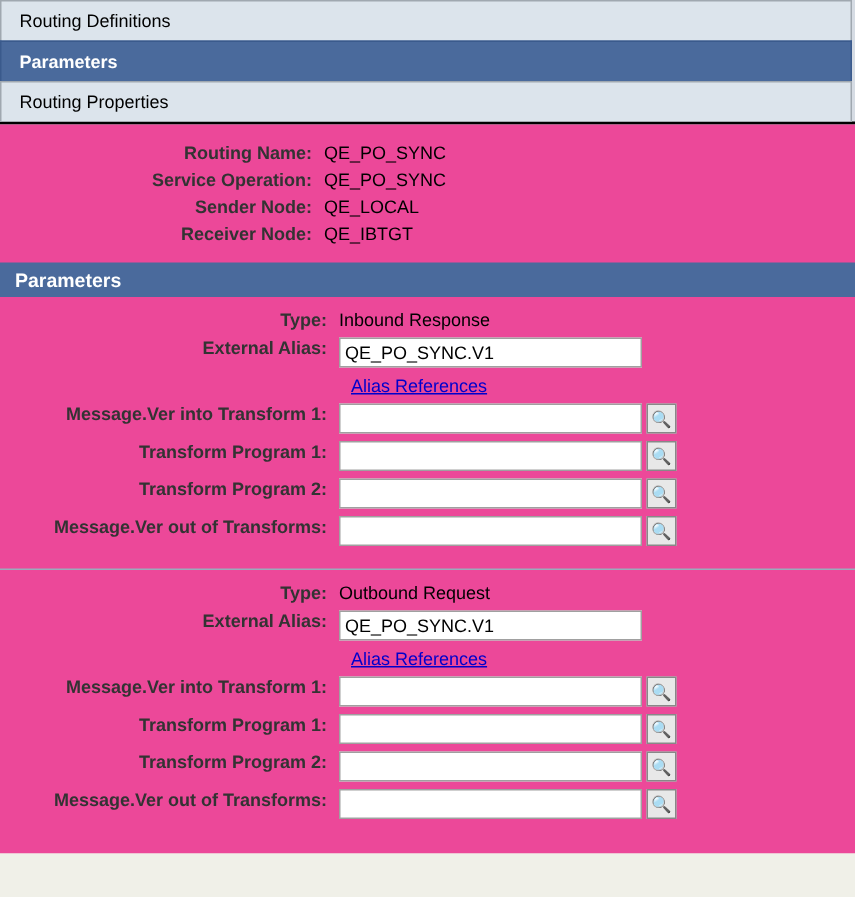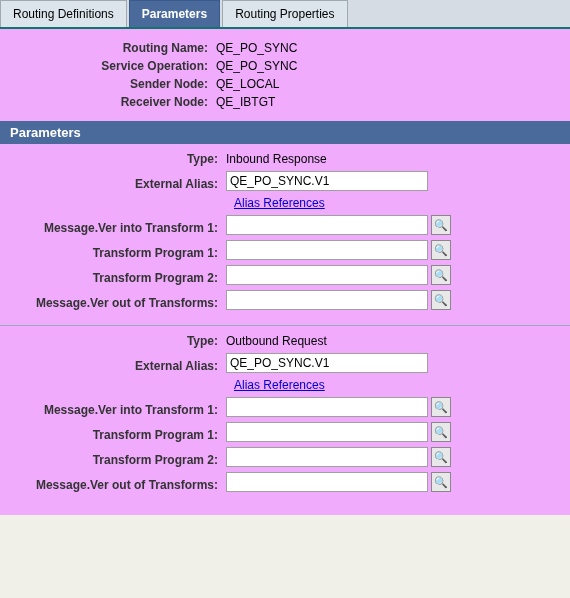--- a/index.html
+++ b/index.html
@@ -7,21 +7,22 @@
       font-family: Arial, sans-serif;
       font-size: 12px;
       background: #f0f0e8;
       width: 570px;
     }
 
     
     .tab-bar {
       display: flex;
       background: #d6dce4;
-      border-bottom: 2px solid #0f766e;
+      border-bottom: 2px solid #000000;
+      flex-direction: column;
     }
     .tab {
       padding: 6px 12px;
       cursor: pointer;
       border: 1px solid #a0a8b0;
       border-bottom: none;
       margin-right: 2px;
       background: #dce4ec;
       color: #000;
       font-size: 12px;
@@ -33,21 +34,21 @@
       font-weight: bold;
       border-color: #3a5a8c;
     }
     .tab:first-child {
       background: #dce4ec;
       color: #000;
     }
 
     
     .main-content {
-      background: #f0abfc;
+      background: #ec4899;
       padding: 8px 0;
     }
 
     
     .info-section {
       padding: 4px 16px 8px;
     }
     .info-row {
       display: flex;
       align-items: center;
@@ -80,21 +81,21 @@
     .param-block {
       padding: 8px 16px 10px;
       border-bottom: 1px solid #9aabbc;
     }
     .param-block:last-child {
       border-bottom: none;
     }
 
     .param-row {
       display: flex;
-      align-items: flex-end;
+      align-items: flex-start;
       margin-bottom: 5px;
     }
     .param-label {
       text-align: right;
       font-weight: bold;
       color: #333;
       width: 210px;
       padding-right: 8px;
       font-size: 12px;
       flex-shrink: 0;

